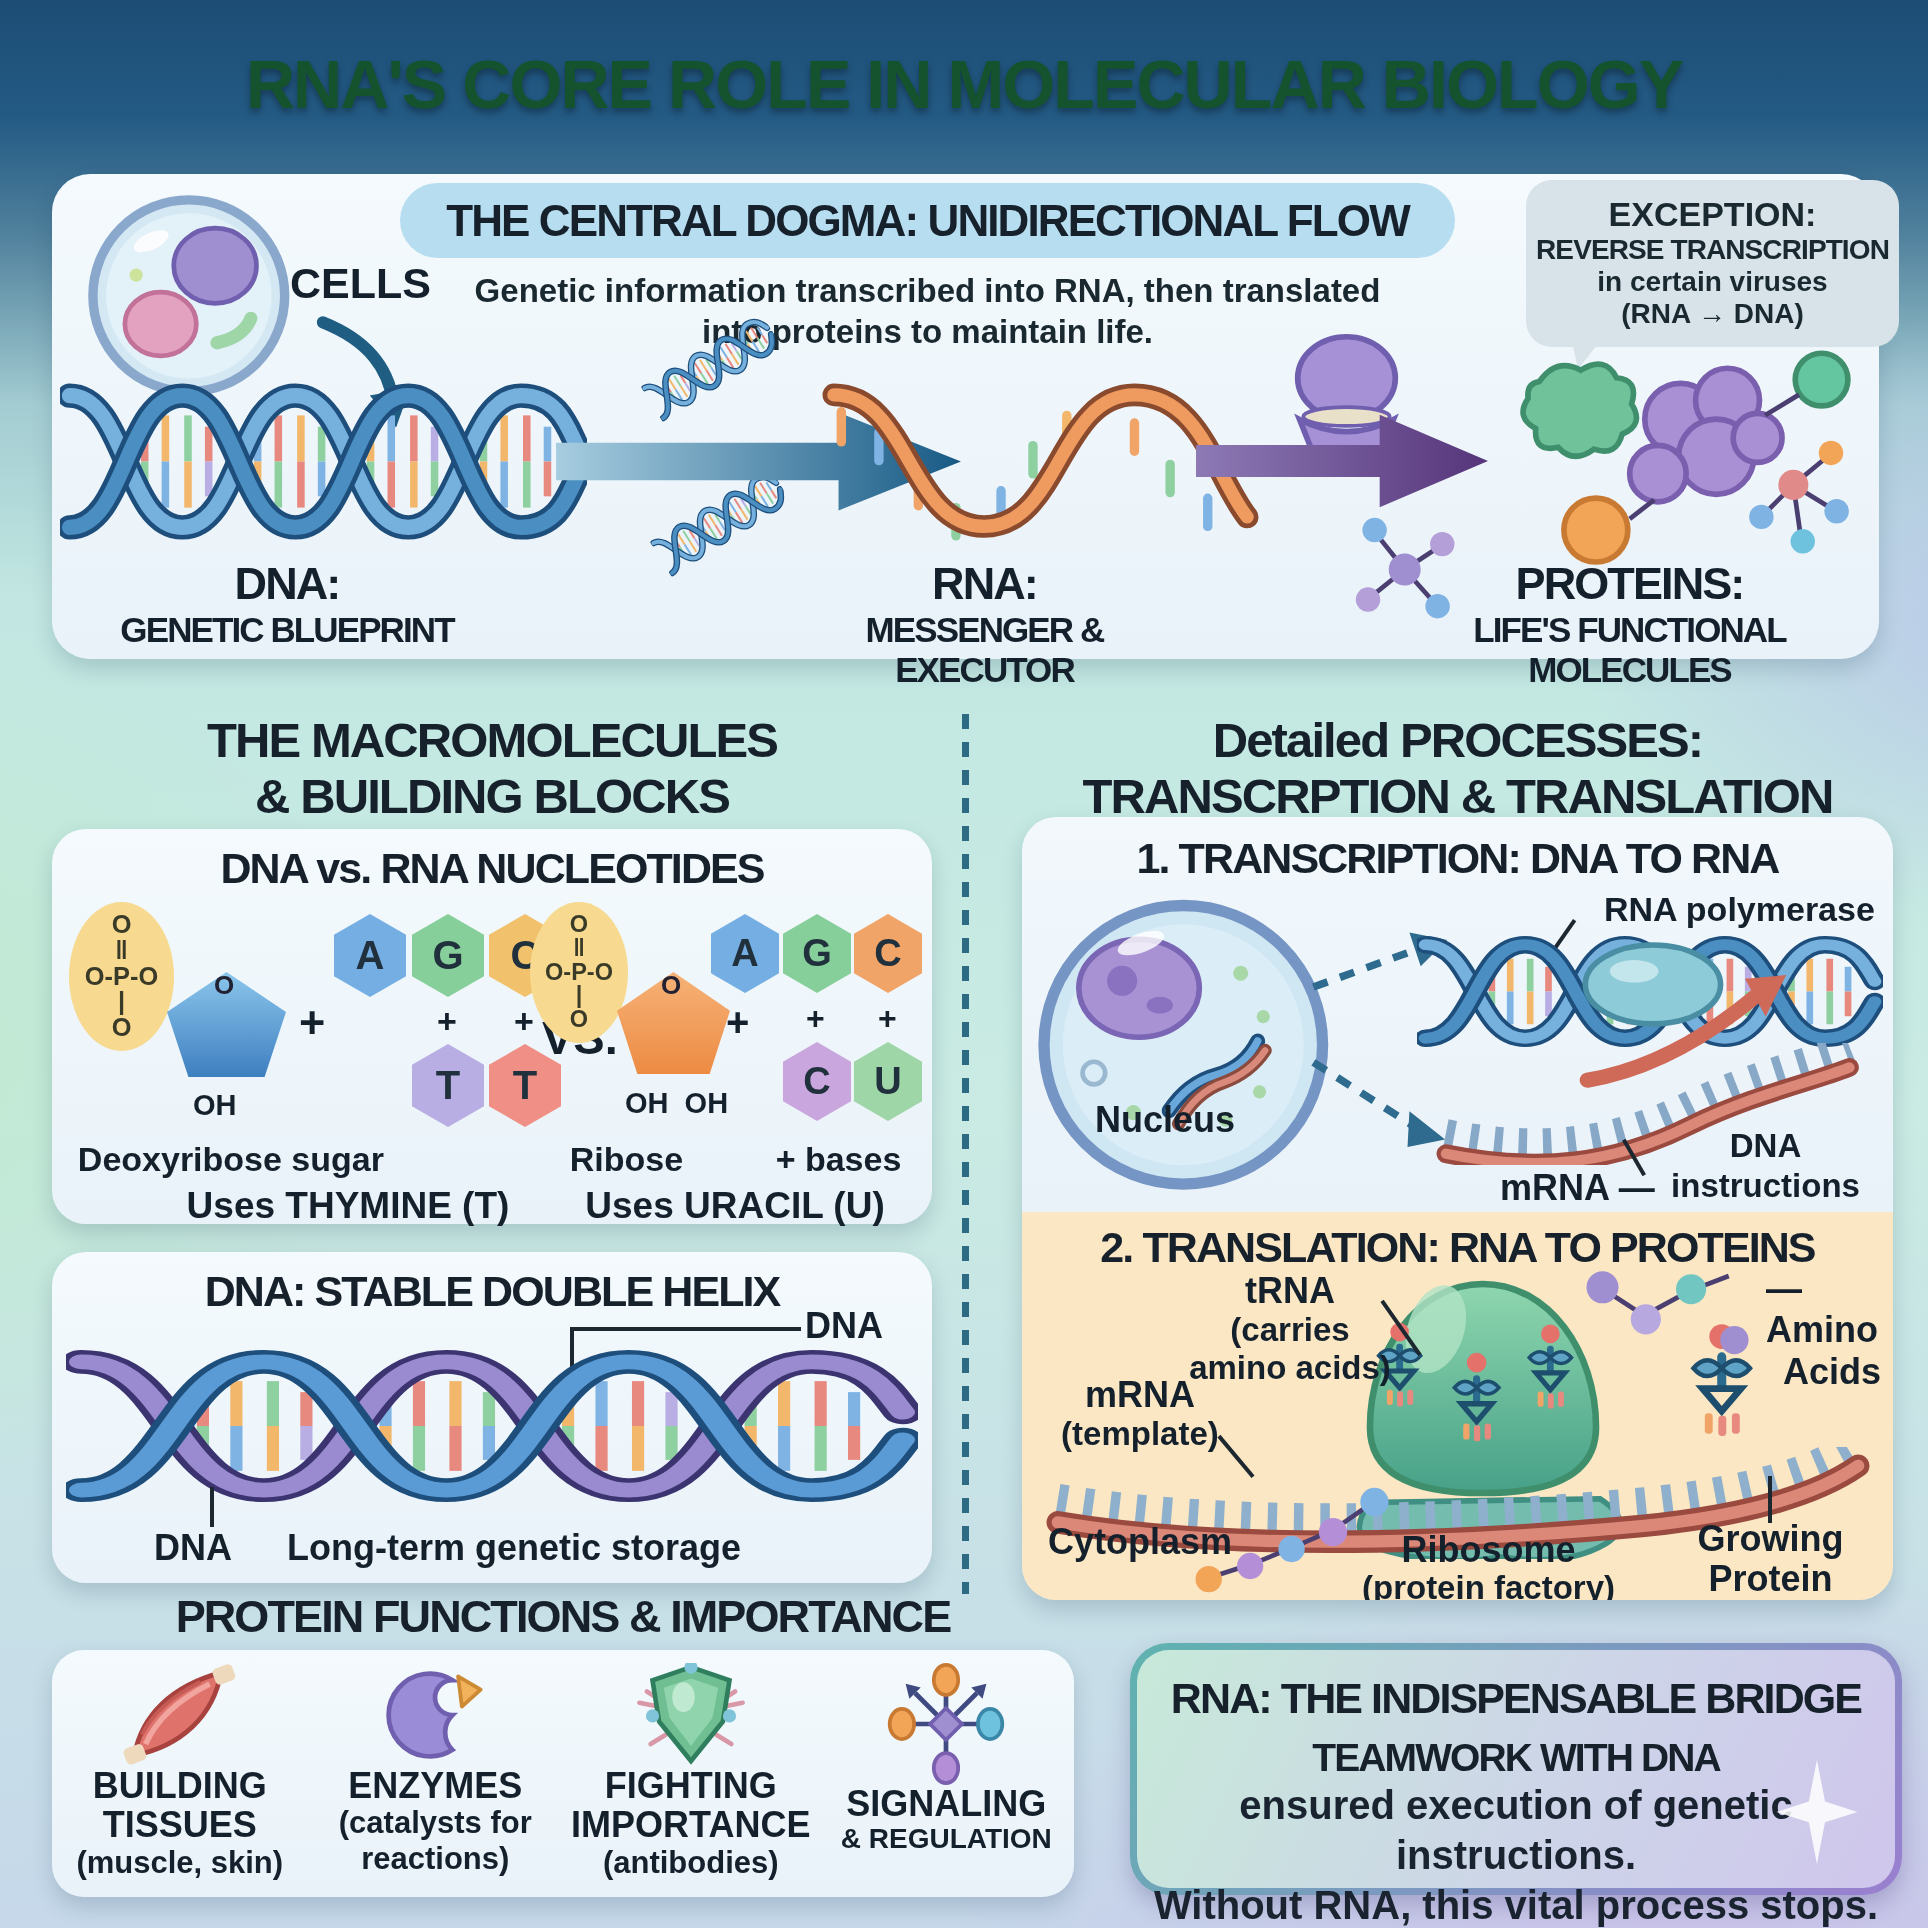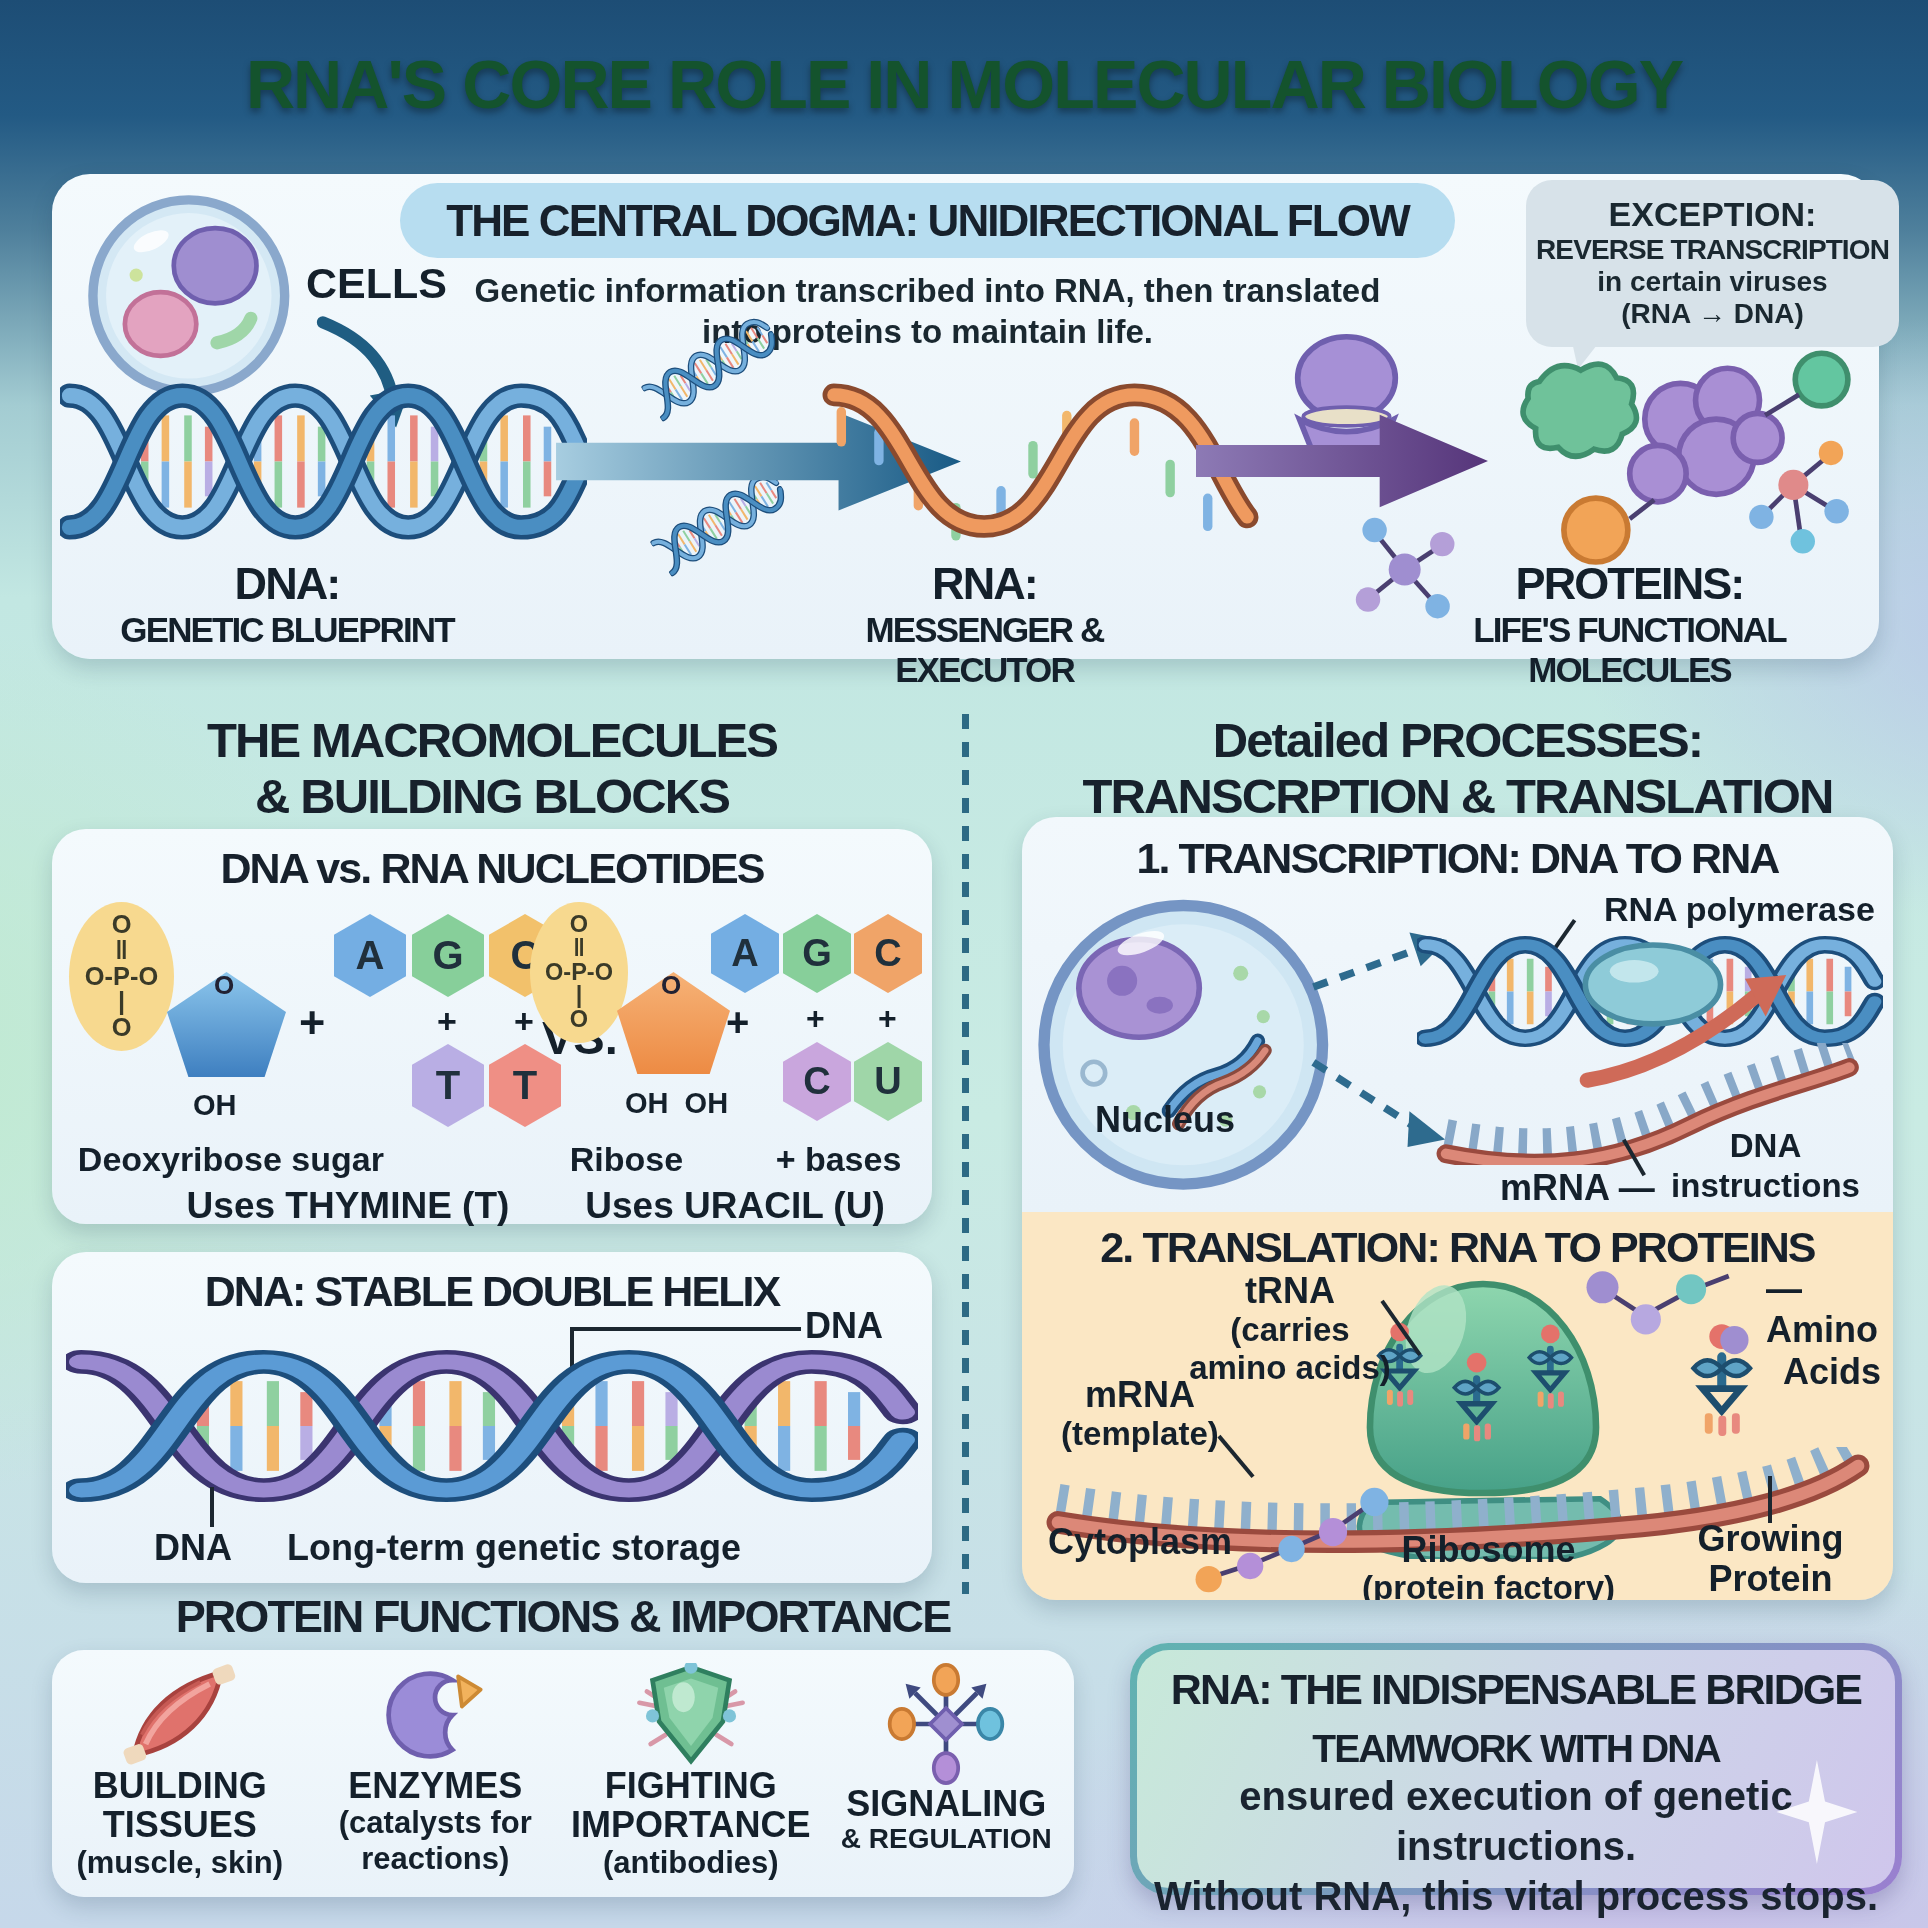--- a/index.html
+++ b/index.html
@@ -112,21 +112,21 @@
 
   <svg class="abs" style="left:23.5px;top:9.4px;" width="235" height="235" viewBox="0 0 250 250">
     <circle cx="120" cy="120" r="102" fill="#d4e8f4" stroke="#8aa8cc" stroke-width="10"></circle>
     <circle cx="120" cy="120" r="88" fill="#e3f1f9"></circle>
     <ellipse cx="148" cy="88" rx="44" ry="40" fill="#9f8ed0" stroke="#6f5fae" stroke-width="5"></ellipse>
     <ellipse cx="90" cy="150" rx="38" ry="34" fill="#e3a3c0" stroke="#c27198" stroke-width="5"></ellipse>
     <path d="M150,170 q28,-6 36,-26" stroke="#9fd6a8" stroke-width="14" fill="none" stroke-linecap="round"></path>
     <ellipse cx="80" cy="62" rx="20" ry="9" fill="#ffffff" opacity=".8" transform="rotate(-25 80 62)"></ellipse>
     <circle cx="64" cy="98" r="7" fill="#cde39c"></circle>
   </svg>
-  <div class="abs lbl-b" style="left:238px;top:85px;font-size:43px;margin-left:16px;">CELLS</div>
+  <div class="abs lbl-b" style="left:238px;top:85px;font-size:43px;">CELLS</div>
   <svg class="abs" style="left:252px;top:139px;" width="141" height="122" viewBox="0 0 150 130">
     <path d="M20,10 C70,30 90,60 95,95" fill="none" stroke="#1f5d82" stroke-width="13" stroke-linecap="round"></path>
     <path d="M70,88 L98,122 L113,80 Z" fill="#1f5d82"></path>
   </svg>
 
   <div class="abs ctr" style="left:348px;top:9.4px;width:1055px;height:75px;border-radius:43px;background:#b7ddf0;display:flex;align-items:center;justify-content:center;">
     <span class="cond h-black" style="font-size:44px;">THE CENTRAL DOGMA: UNIDIRECTIONAL FLOW</span>
   </div>
   <div class="abs ctr" style="left:348px;top:96px;width:1055px;font-size:33px;font-weight:600;line-height:1.25;color:#1a2830;">
     <div>Genetic information transcribed into RNA, then translated</div>
@@ -534,21 +534,21 @@
     </div>
     <div class="abs leader" style="left:746px;top:264px;width:3.8px;height:47px;"></div>
     <div class="abs ctr" style="left:612px;top:307px;width:273px;line-height:1.12;">
       <div class="lbl-b" style="font-size:36px;">Growing Protein</div>
       <div style="font-size:33px;font-weight:700;">(Polypeptide)</div>
     </div>
   </div>
 </div>
 
 <div class="abs" style="left:1130px;top:1643px;width:772px;height:252px;border-radius:38px;padding:6.6px;box-sizing:border-box;background:linear-gradient(135deg,#5fb3b0,#9a7fd0);box-shadow:0 9.4px 21px rgba(60,50,110,.25);">
-  <div class="ctr" style="width:100%;height:100%;border-radius:32px;background:linear-gradient(115deg,#c7e9d9 0%,#cdd5e8 55%,#cfc6ec 100%);position:relative;padding-top:15px;box-sizing:border-box;">
+  <div class="ctr" style="width:100%;height:100%;border-radius:32px;background:linear-gradient(115deg,#c7e9d9 0%,#cdd5e8 55%,#cfc6ec 100%);position:relative;padding-top:24px;box-sizing:border-box;">
     <div class="cond h-black" style="font-size:43px;">RNA: THE INDISPENSABLE BRIDGE</div>
     <div class="cond h-black" style="font-size:39px;margin-top:13px;">TEAMWORK WITH DNA</div>
     <div style="font-size:40px;font-weight:700;line-height:1.25;color:#1a2430;">
       <div>ensured execution of genetic instructions.</div>
       <div>Without RNA, this vital process stops.</div>
     </div>
     <div class="abs" style="right:38px;bottom:24.5px;width:81px;height:104px;background:#ffffff;opacity:.85;clip-path:polygon(50% 0,60% 40%,100% 50%,60% 60%,50% 100%,40% 60%,0 50%,40% 40%);"></div>
   </div>
 </div>
 

